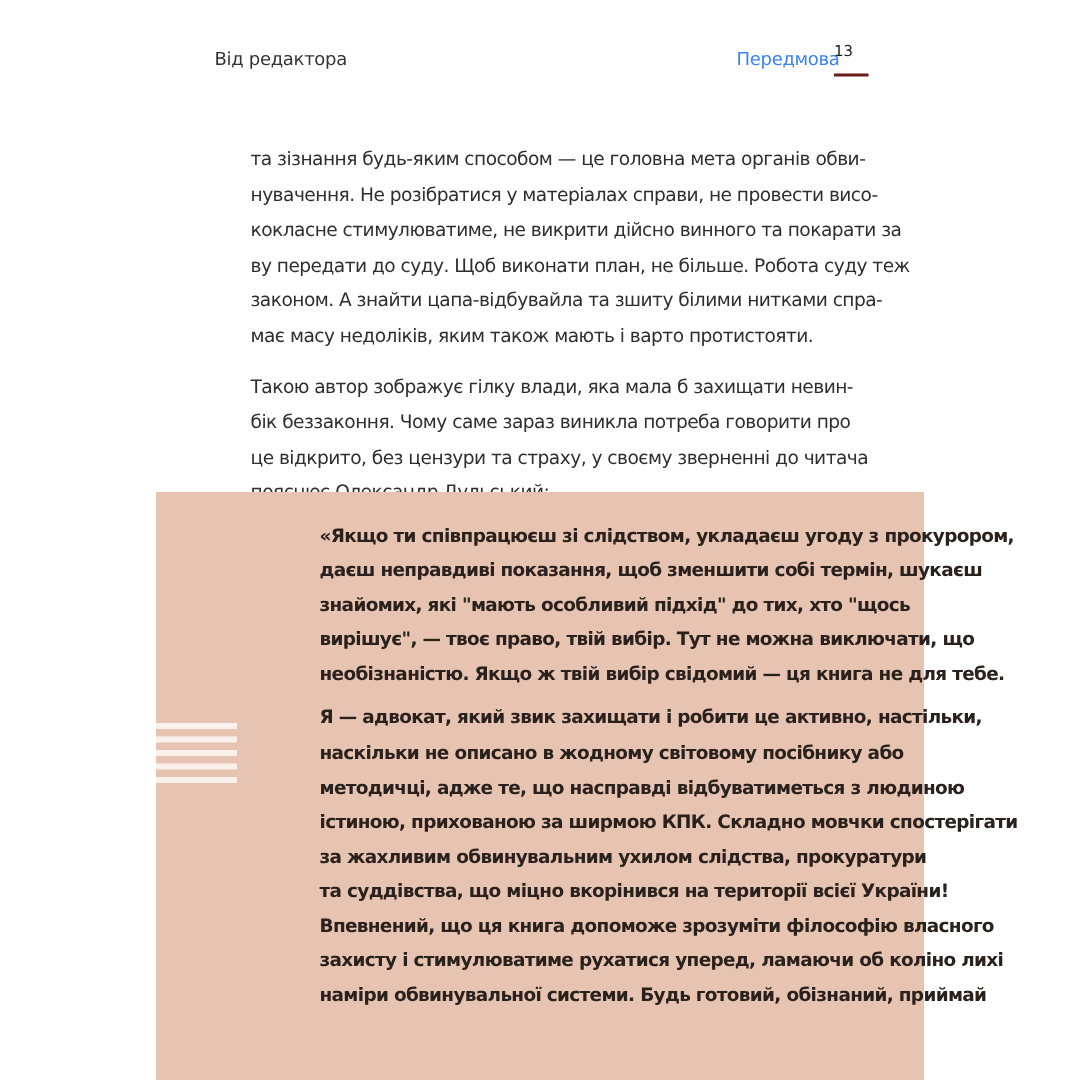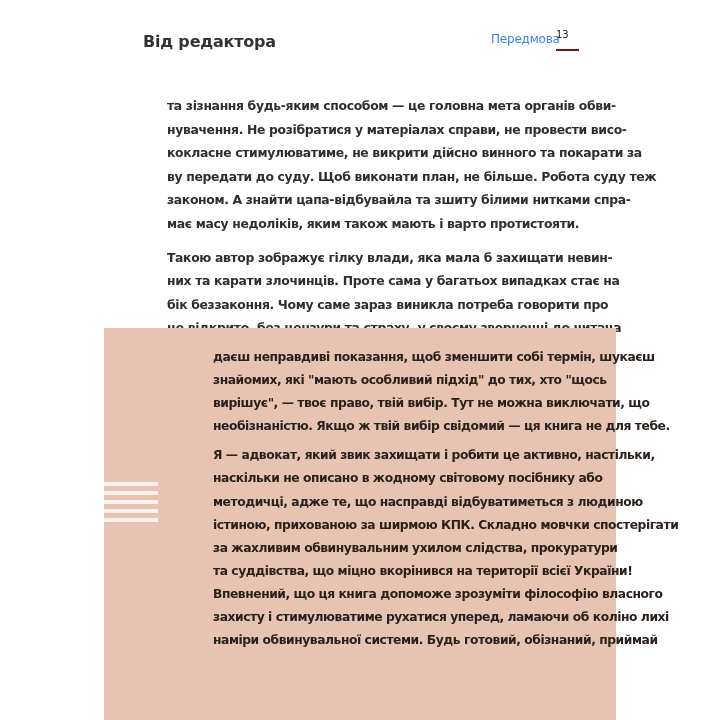--- a/index.html
+++ b/index.html
@@ -12,24 +12,23 @@
       height: 720px;
       position: relative;
       overflow: hidden;
       font-family: "DejaVu Sans", "Liberation Sans", sans-serif;
       color: #2b2b2b;
     }
     .header-left {
       position: absolute;
       left: 143px;
       top: 32px;
-      font-size: 16px;
+      font-size: 12px;
       letter-spacing: -0.2px;
       color: #333;
-      font-weight: bold;
     }
     .header-right {
       position: absolute;
       left: 491px;
       top: 32px;
       font-size: 12px;
       letter-spacing: -0.2px;
       color: #3b82f6;
     }
     .page-number {
@@ -50,21 +49,20 @@
     .body-text {
       position: absolute;
       left: 167px;
       top: 94px;
       width: 390px;
       font-size: 12.4px;
       line-height: 23.6px;
       letter-spacing: -0.35px;
       color: #2e2e2e;
       text-align: justify;
-      font-weight: bold;
     }
     .body-text .line {
       display: block;
       text-align: justify;
       text-align-last: justify;
       white-space: nowrap;
     }
     .body-text .line.last {
       text-align-last: left;
     }
@@ -121,38 +119,38 @@
   <div class="para">
     <span class="line">та зізнання будь-яким способом — це головна мета органів обви-</span>
     <span class="line">нувачення. Не розібратися у матеріалах справи, не провести висо-</span>
     <span class="line">кокласне стимулюватиме, не викрити дійсно винного та покарати за</span>
     <span class="line">ву передати до суду. Щоб виконати план, не більше. Робота суду теж</span>
     <span class="line">законом. А знайти цапа-відбувайла та зшиту білими нитками спра-</span>
     <span class="line last">має масу недоліків, яким також мають і варто протистояти.</span>
   </div>
   <div class="para">
     <span class="line">Такою автор зображує гілку влади, яка мала б захищати невин-</span>
-    <span class="line">них та карати злочинців. Проте сама у багатьох випадках стає на</span>
     <span class="line">бік беззаконня. Чому саме зараз виникла потреба говорити про</span>
     <span class="line">це відкрито, без цензури та страху, у своєму зверненні до читача</span>
     <span class="line last">пояснює Олександр Дульський:</span>
   </div>
 </div>
 
 <div class="quote-block"></div>
 <div class="stripes">
   <div class="stripe"></div>
   <div class="stripe"></div>
   <div class="stripe"></div>
   <div class="stripe"></div>
   <div class="stripe"></div>
 </div>
 
 <div class="quote-text">
   <div class="qpara">
+    <span class="line">«Якщо ти співпрацюєш зі слідством, укладаєш угоду з прокурором,</span>
     <span class="line">даєш неправдиві показання, щоб зменшити собі термін, шукаєш</span>
     <span class="line">знайомих, які "мають особливий підхід" до тих, хто "щось</span>
     <span class="line">вирішує", — твоє право, твій вибір. Тут не можна виключати, що</span>
     <span class="line">необізнаністю. Якщо ж твій вибір свідомий — ця книга не для тебе.</span>
   </div>
   <div class="qpara">
     <span class="line">Я — адвокат, який звик захищати і робити це активно, настільки,</span>
     <span class="line">наскільки не описано в жодному світовому посібнику або</span>
     <span class="line">методичці, адже те, що насправді відбуватиметься з людиною</span>
     <span class="line">істиною, прихованою за ширмою КПК. Складно мовчки спостерігати</span>

